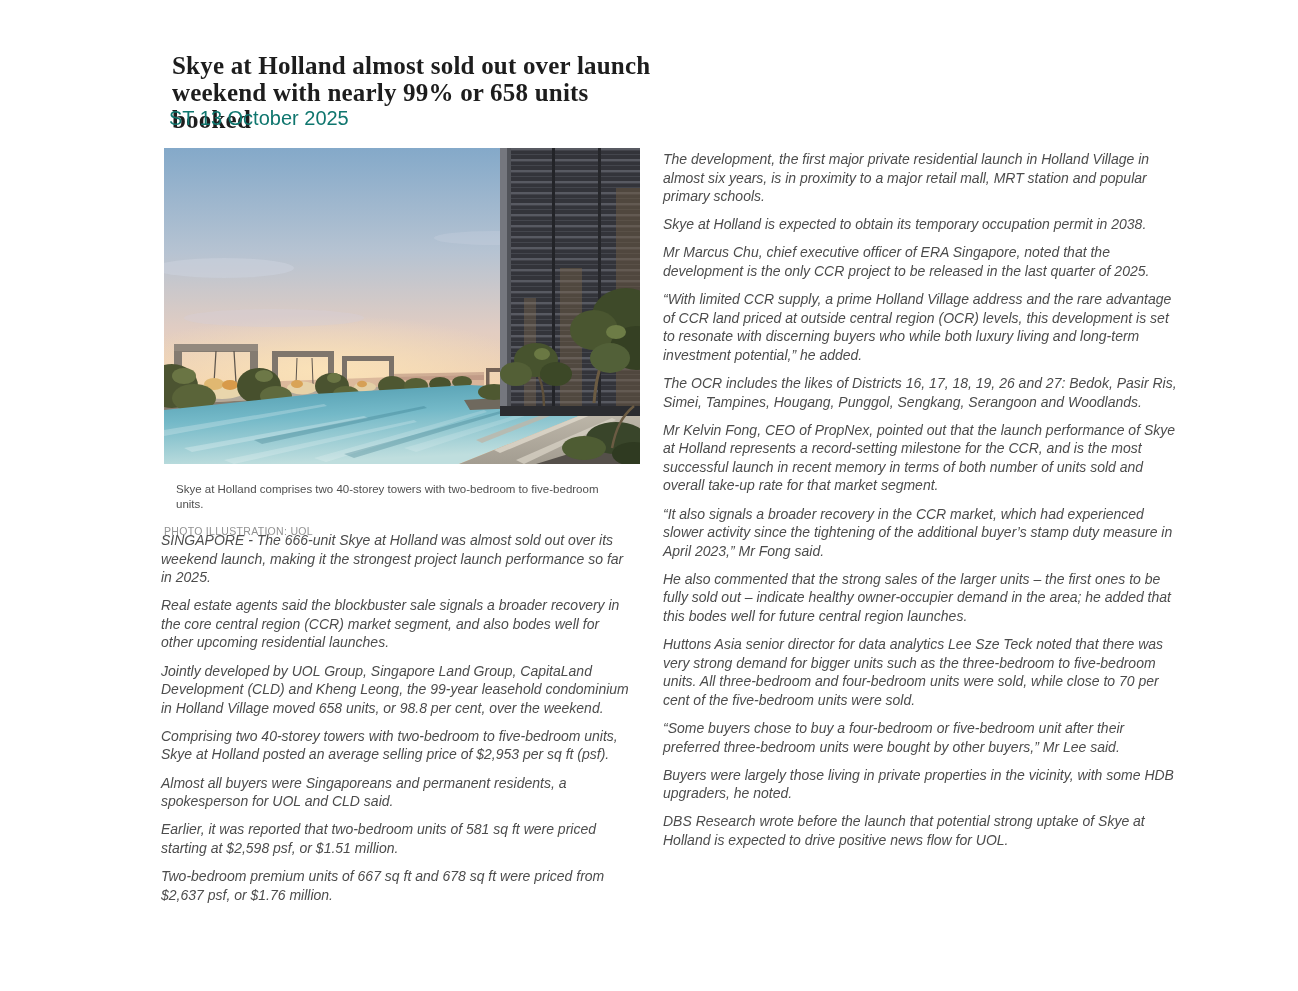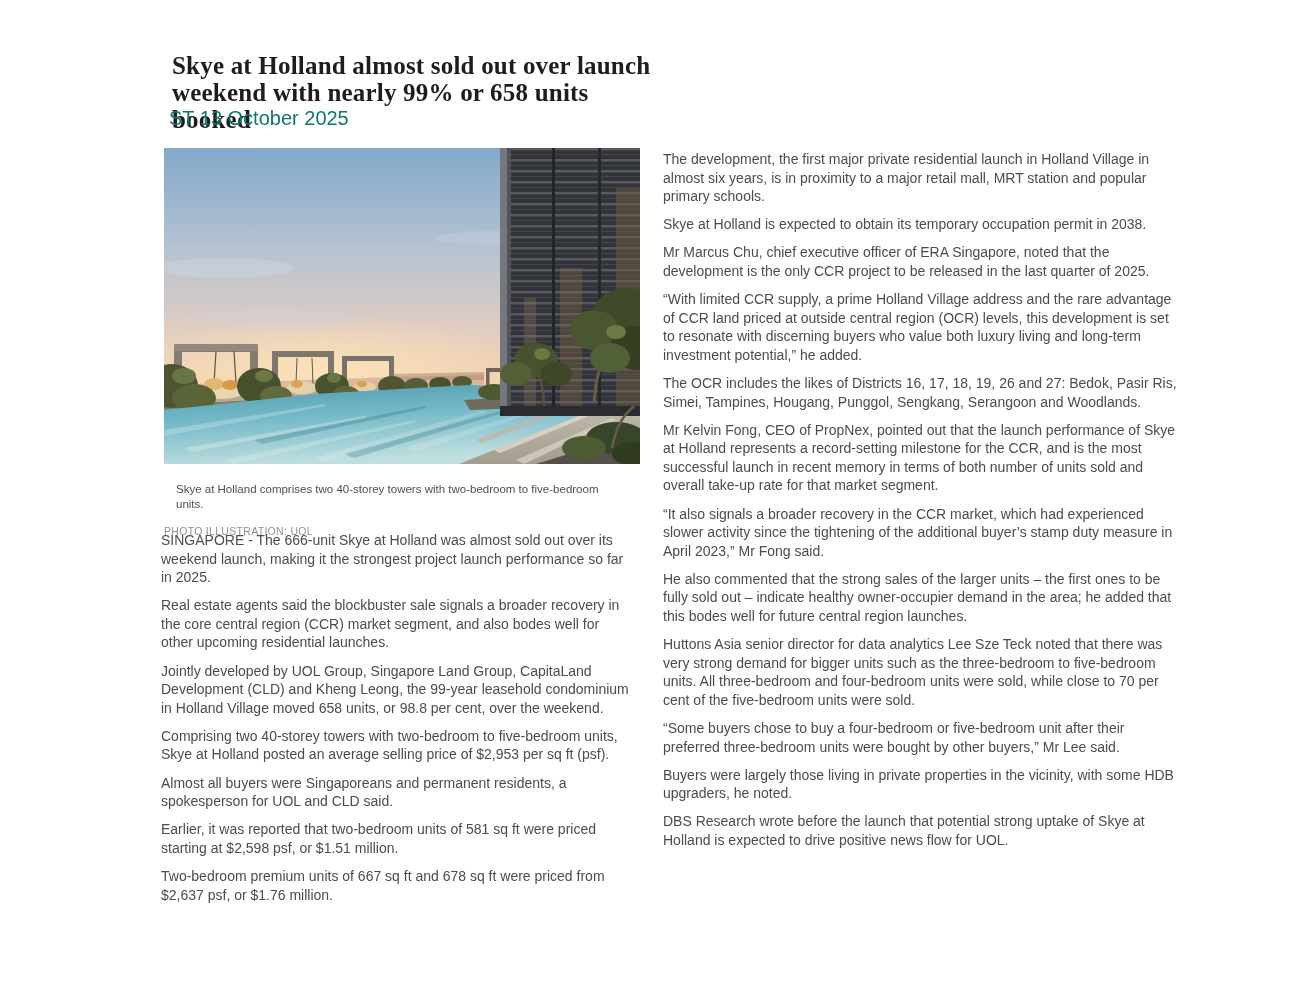--- a/index.html
+++ b/index.html
@@ -57,20 +57,21 @@
     margin:6px 0 0 0;
   }
   .col{position:absolute;}
   .col-left{left:161px; top:531px; width:472px;}
   .col-right{left:663px; top:150px; width:517px;}
   .col p{
     font-size:14px;
     line-height:18.6px;
     color:#4c4c4c;
     margin:0 0 9.5px 0;
+    font-style:italic;
   }
 </style>
 </head>
 <body>
 
 <div class="page">
 
   <h1 class="headline">Skye at Holland almost sold out over launch weekend with nearly 99% or 658 units booked</h1>
 
   <div class="dateline">ST 13 October 2025</div>
@@ -239,21 +240,21 @@
     <p>Comprising two 40-storey towers with two-bedroom to five-bedroom units, Skye at Holland posted an average selling price of $2,953 per sq ft (psf).</p>
     <p>Almost all buyers were Singaporeans and permanent residents, a spokesperson for UOL and CLD said.</p>
     <p>Earlier, it was reported that two-bedroom units of 581 sq ft were priced starting at $2,598 psf, or $1.51 million.</p>
     <p>Two-bedroom premium units of 667 sq ft and 678 sq ft were priced from $2,637 psf, or $1.76 million.</p>
   </div>
 
   <div class="col col-right">
     <p>The development, the first major private residential launch in Holland Village in almost six years, is in proximity to a major retail mall, MRT station and popular primary schools.</p>
     <p>Skye at Holland is expected to obtain its temporary occupation permit in 2038.</p>
     <p>Mr Marcus Chu, chief executive officer of ERA Singapore, noted that the development is the only CCR project to be released in the last quarter of 2025.</p>
-    <p>“With limited CCR supply, a prime Holland Village address and the rare advantage of CCR land priced at outside central region (OCR) levels, this development is set to resonate with discerning buyers who value both luxury living and long-term investment potential,” he added.</p>
+    <p>“With limited CCR supply, a prime Holland Village address and the rare advantage of CCR land priced at outside central region (OCR) levels, this development is set to resonate with discerning buyers who while both luxury living and long-term investment potential,” he added.</p>
     <p>The OCR includes the likes of Districts 16, 17, 18, 19, 26 and 27: Bedok, Pasir Ris, Simei, Tampines, Hougang, Punggol, Sengkang, Serangoon and Woodlands.</p>
     <p>Mr Kelvin Fong, CEO of PropNex, pointed out that the launch performance of Skye at Holland represents a record-setting milestone for the CCR, and is the most successful launch in recent memory in terms of both number of units sold and overall take-up rate for that market segment.</p>
     <p>“It also signals a broader recovery in the CCR market, which had experienced slower activity since the tightening of the additional buyer’s stamp duty measure in April 2023,” Mr Fong said.</p>
     <p>He also commented that the strong sales of the larger units – the first ones to be fully sold out – indicate healthy owner-occupier demand in the area; he added that this bodes well for future central region launches.</p>
     <p>Huttons Asia senior director for data analytics Lee Sze Teck noted that there was very strong demand for bigger units such as the three-bedroom to five-bedroom units. All three-bedroom and four-bedroom units were sold, while close to 70 per cent of the five-bedroom units were sold.</p>
     <p>“Some buyers chose to buy a four-bedroom or five-bedroom unit after their preferred three-bedroom units were bought by other buyers,” Mr Lee said.</p>
     <p>Buyers were largely those living in private properties in the vicinity, with some HDB upgraders, he noted.</p>
     <p>DBS Research wrote before the launch that potential strong uptake of Skye at Holland is expected to drive positive news flow for UOL.</p>
   </div>
 

